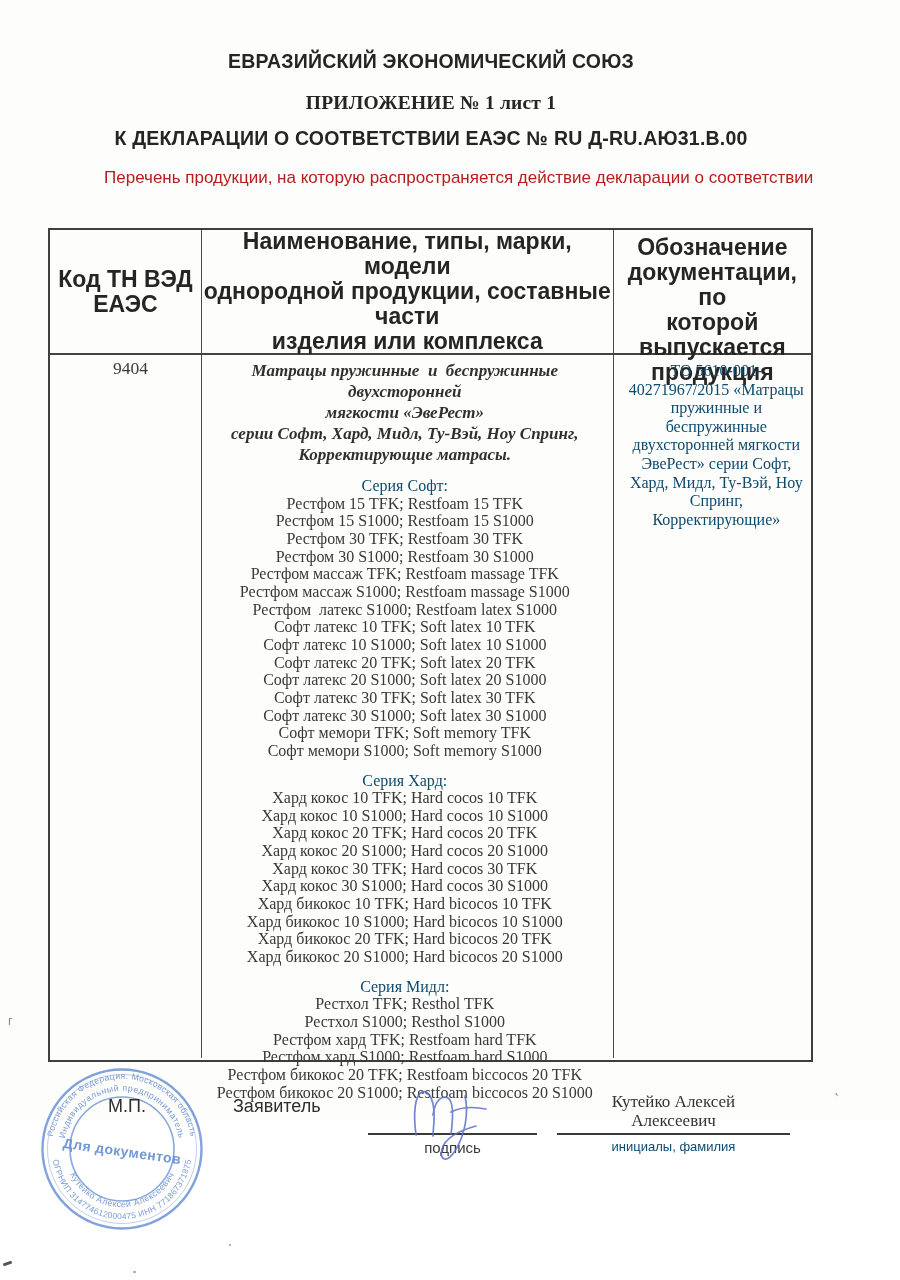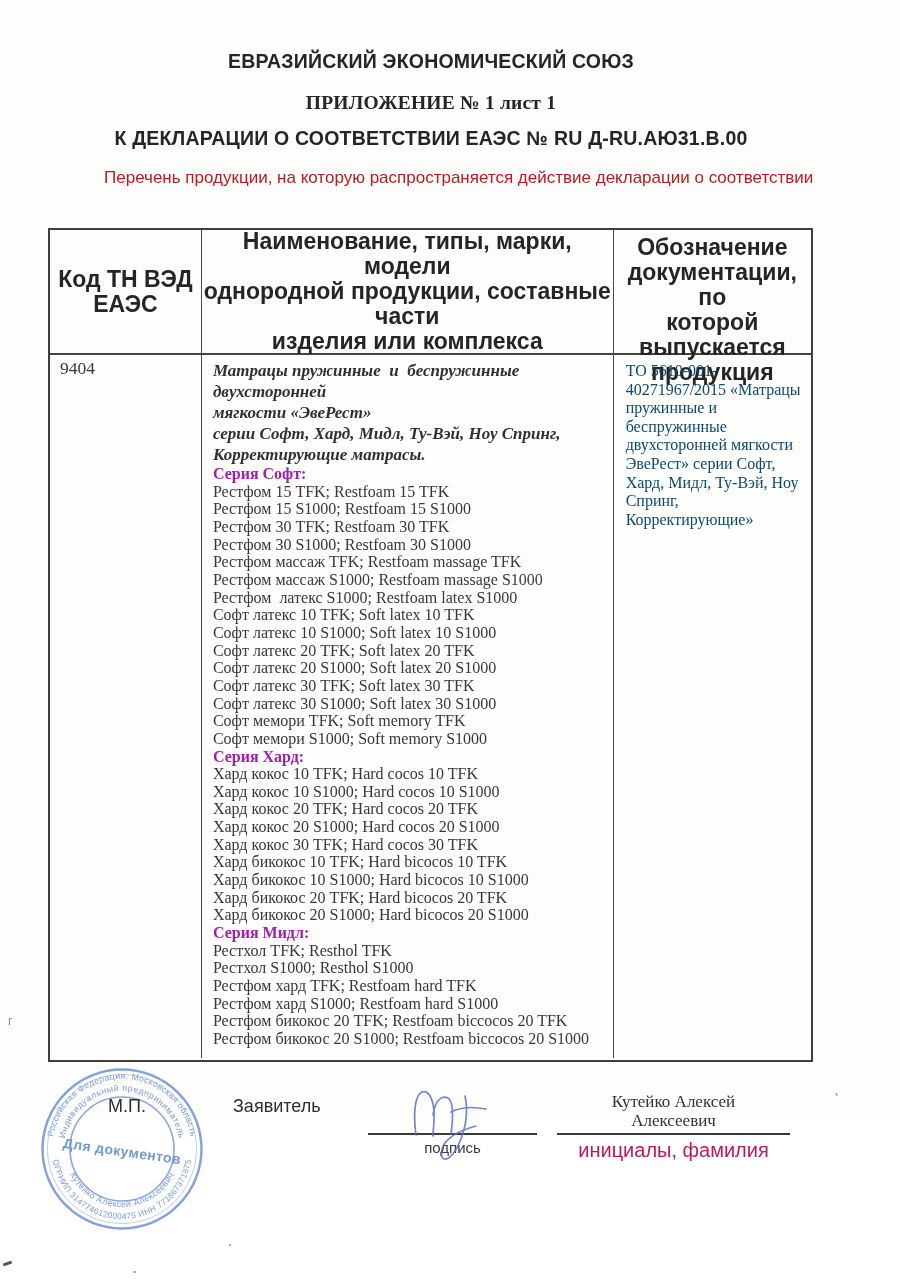--- a/index.html
+++ b/index.html
@@ -13,52 +13,52 @@
   .t1{top:50px;}
   .t2{top:92px;font-family:Liberation Serif, serif;}
   .t3{top:127px;}
   .intro{position:absolute;left:72px;top:168px;font-size:17px;color:#b91c1c;margin-left:32px;}
 
   
   .tbl{position:absolute;left:48px;top:228px;width:765px;height:834px;
        border:2px solid #3f3f3f;box-sizing:border-box;background:transparent;}
   .row{display:flex;box-sizing:border-box;}
   .hrow{height:125px;border-bottom:2px solid #444;}
-  .brow{height:703px;}
+  .brow{height:703px;text-align:center;}
   .cell{box-sizing:border-box;}
   .c1{width:152px;border-right:1.5px solid #4a4a4a;}
   .c2{width:412px;border-right:1.5px solid #4a4a4a;}
   .c3{width:197.5px;}
   .hcell{font-weight:bold;font-size:23px;line-height:25px;text-align:center;
          white-space:pre-line;color:#252525;display:flex;align-items:center;justify-content:center;}
   .hcell.top{align-items:flex-start;padding-top:5px;}
 
   .code-cell{font-family:"Liberation Serif",serif;font-size:17.5px;color:#3a3a3a;
              padding:3px 0 0 10px;}
   .prod-cell{font-family:"Liberation Serif",serif;color:#383838;padding:5px 16px 0 11px;}
   .prod-title{font-weight:bold;font-style:italic;font-size:17px;line-height:21px;
               white-space:pre-wrap;color:#303030;}
   .prod-list{font-size:16px;line-height:17.65px;}
-  .prod-list .sec-name{font-weight:bold;white-space:pre;color:#a21caf;}
+  .prod-list .sec-name{font-weight:normal;white-space:pre;color:#0c4a6e;margin-top:12px;}
   .prod-list .item{white-space:pre;}
   .doc-cell{font-family:"Liberation Serif",serif;font-size:16px;line-height:18.6px;
             color:#0c4a6e;padding:7px 4px 0 12px;white-space:pre-wrap;}
 
   
   .mp{position:absolute;left:108px;top:1096px;font-size:18px;color:#2e2e2e;z-index:3;}
   .applicant{position:absolute;left:233px;top:1096px;font-size:18px;color:#2e2e2e;}
   .sig-line{position:absolute;left:368px;top:1133px;width:169px;border-top:2px solid #3a3a3a;}
   .sig-caption{position:absolute;left:368px;top:1139px;width:169px;text-align:center;
                font-size:15px;color:#3a3a3a;}
   .name-block{position:absolute;left:557px;top:1092px;width:233px;text-align:center;
               font-family:"Liberation Serif",serif;font-size:17px;line-height:19px;
               color:#333;white-space:pre-line;}
   .name-line{position:absolute;left:557px;top:1133px;width:233px;border-top:2px solid #3a3a3a;}
   .name-caption{position:absolute;left:557px;top:1139px;width:233px;text-align:center;
-                font-size:20px;color:#be185d;}
+                font-size:13px;color:#0c4a6e;}
 
   
   .stamp{position:absolute;left:37px;top:1064px;width:170px;height:170px;z-index:1;opacity:.9;}
   .stamp text{font-family:"Liberation Sans",sans-serif;fill:var(--stamp-ink,#5b86cf);}
   .sig-ink{position:absolute;left:398px;top:1083px;width:110px;height:95px;z-index:4;}
 
   
   .noise{position:absolute;color:#8a8a8a;font-size:13px;line-height:13px;}
   .speck{position:absolute;background:#9a9a9a;border-radius:50%;}
 </style>
@@ -108,20 +108,21 @@
             <div class="item">Софт латекс 30 TFK; Soft latex 30 TFK</div>
             <div class="item">Софт латекс 30 S1000; Soft latex 30 S1000</div>
             <div class="item">Софт мемори TFK; Soft memory TFK</div>
             <div class="item">Софт мемори S1000; Soft memory S1000</div>
             <div class="sec-name">Серия Хард:</div>
             <div class="item">Хард кокос 10 TFK; Hard cocos 10 TFK</div>
             <div class="item">Хард кокос 10 S1000; Hard cocos 10 S1000</div>
             <div class="item">Хард кокос 20 TFK; Hard cocos 20 TFK</div>
             <div class="item">Хард кокос 20 S1000; Hard cocos 20 S1000</div>
             <div class="item">Хард кокос 30 TFK; Hard cocos 30 TFK</div>
+            <div class="item">Хард кокос 30 S1000; Hard cocos 30 S1000</div>
             <div class="item">Хард бикокос 10 TFK; Hard bicocos 10 TFK</div>
             <div class="item">Хард бикокос 10 S1000; Hard bicocos 10 S1000</div>
             <div class="item">Хард бикокос 20 TFK; Hard bicocos 20 TFK</div>
             <div class="item">Хард бикокос 20 S1000; Hard bicocos 20 S1000</div>
             <div class="sec-name">Серия Мидл:</div>
             <div class="item">Рестхол TFK; Resthol TFK</div>
             <div class="item">Рестхол S1000; Resthol S1000</div>
             <div class="item">Рестфом хард TFK; Restfoam hard TFK</div>
             <div class="item">Рестфом хард S1000; Restfoam hard S1000</div>
             <div class="item">Рестфом бикокос 20 TFK; Restfoam biccocos 20 TFK</div>

